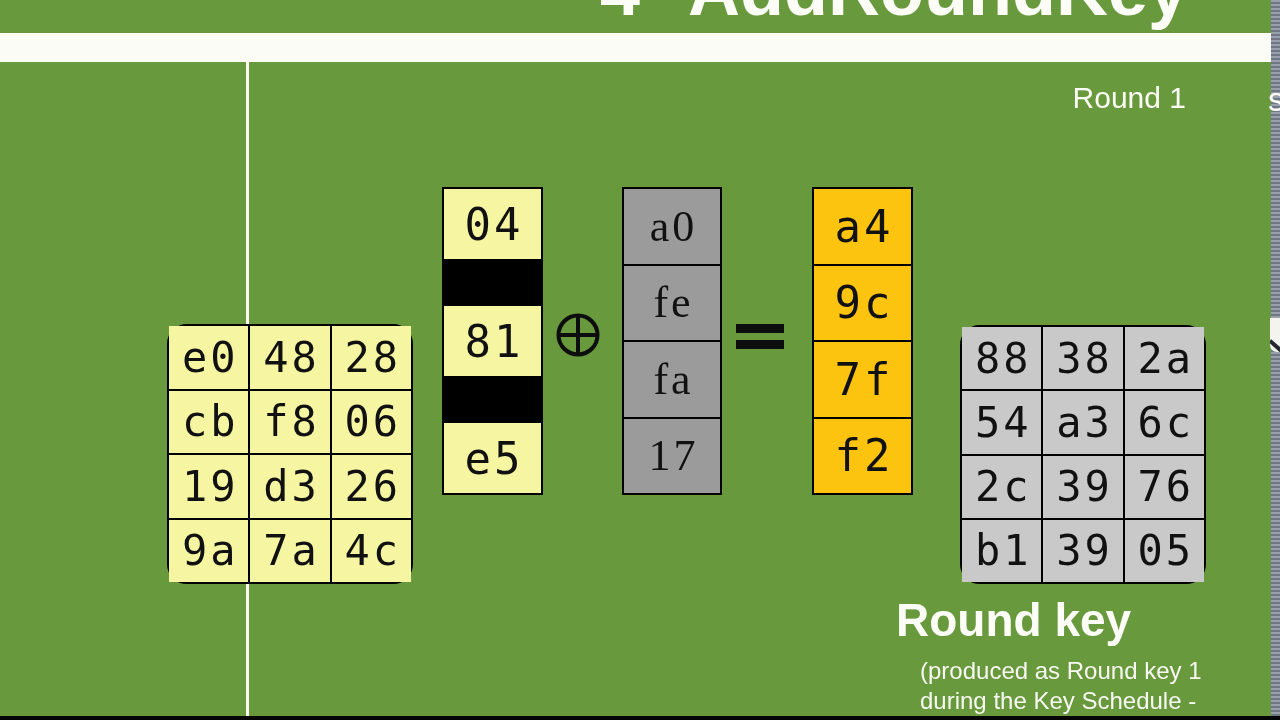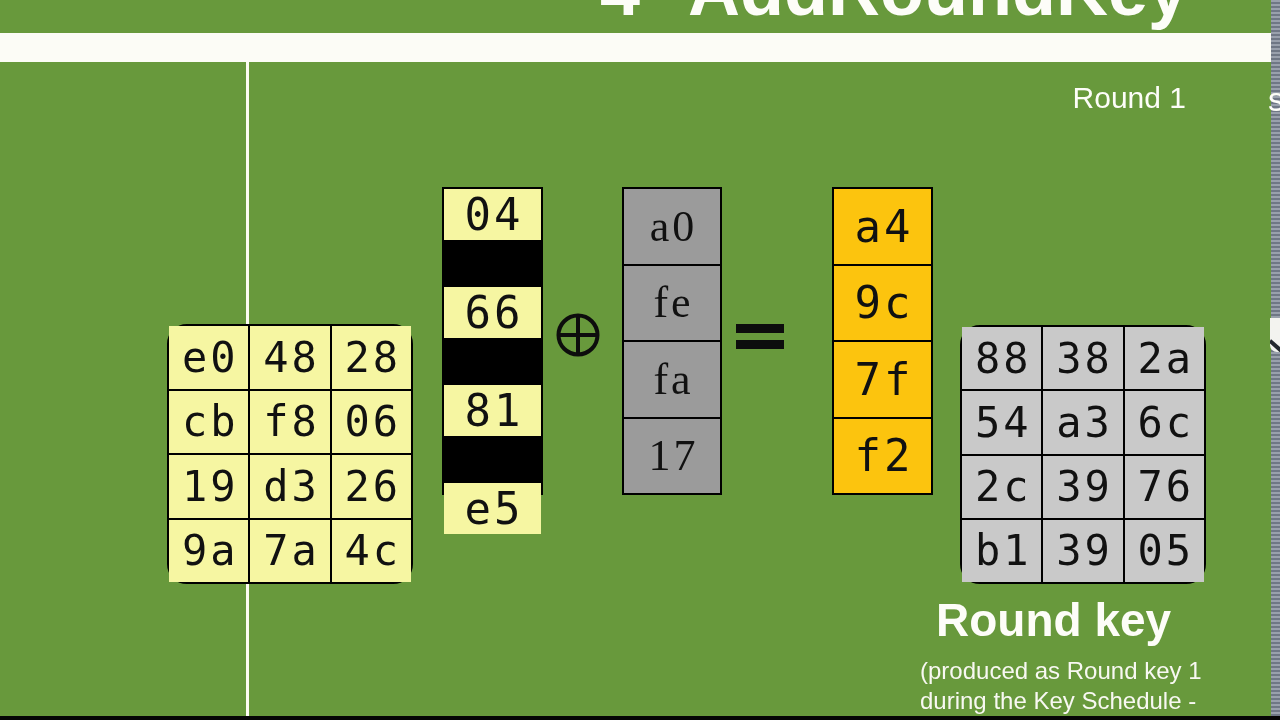--- a/index.html
+++ b/index.html
@@ -46,31 +46,31 @@
     letter-spacing:3px;text-indent:3px;
   }
   .yellow .cell{background:var(--pale-yellow,#f6f6a2);}
   .gray .cell{background:var(--dark-gray,#9b9b9b);}
   .amber .cell{background:var(--amber,#fcc40e);}
   .lightgray .cell{background:var(--light-gray,#c9c9c9);}
   .state-matrix{left:167px;top:324px;width:242px;height:256px;font-size:42px;}
   .roundkey-matrix{left:960px;top:325px;width:242px;height:255px;font-size:42px;}
   .state-column{left:442px;top:187px;width:97px;height:304px;font-size:44px;gap:47px;}
   .key-column{left:622px;top:187px;width:96px;height:304px;font-size:44px;font-family:Liberation Serif, serif;}
-  .result-column{left:812px;top:187px;width:97px;height:304px;font-size:44px;margin-left:20px;}
+  .result-column{left:812px;top:187px;width:97px;height:304px;font-size:44px;}
   
   .xor{position:absolute;left:556px;top:313px;width:44px;height:44px;z-index:3;}
   .equals{
     position:absolute;left:736px;top:324px;width:48px;height:25px;
     display:flex;flex-direction:column;justify-content:space-between;z-index:3;
   }
   .equals .bar{width:48px;height:9px;background:#0d0d0d;}
   
   .rk-heading{
-    position:absolute;left:936px;top:597px;
+    position:absolute;left:896px;top:597px;
     font-size:46px;font-weight:bold;line-height:1;color:#fdfdf8;z-index:3;
   }
   .rk-caption{
     position:absolute;left:920px;top:656px;
     font-size:24px;line-height:30px;color:#f8f8f2;z-index:3;white-space:nowrap;
   }
   
   .right-strip{
     position:absolute;right:0;top:0;width:9px;height:720px;z-index:4;
     background:repeating-linear-gradient(180deg,
@@ -120,21 +120,20 @@
       <div class="cell">19</div>
       <div class="cell">d3</div>
       <div class="cell">26</div>
       <div class="cell">9a</div>
       <div class="cell">7a</div>
       <div class="cell">4c</div>
     </div>
 
   <div class="matrix grid1 yellow state-column">
       <div class="cell">04</div>
-      <div class="cell">66</div>
       <div class="cell">81</div>
       <div class="cell">e5</div>
     </div>
 
   <div class="xor" aria-label="⊕">
     <svg width="44" height="44" viewBox="0 0 44 44">
       <circle cx="22" cy="22" r="19.5" fill="none" stroke="#0d0d0d" stroke-width="4"></circle>
       <line x1="4" y1="22" x2="40" y2="22" stroke="#0d0d0d" stroke-width="4"></line>
       <line x1="22" y1="4" x2="22" y2="40" stroke="#0d0d0d" stroke-width="4"></line>
     </svg>

